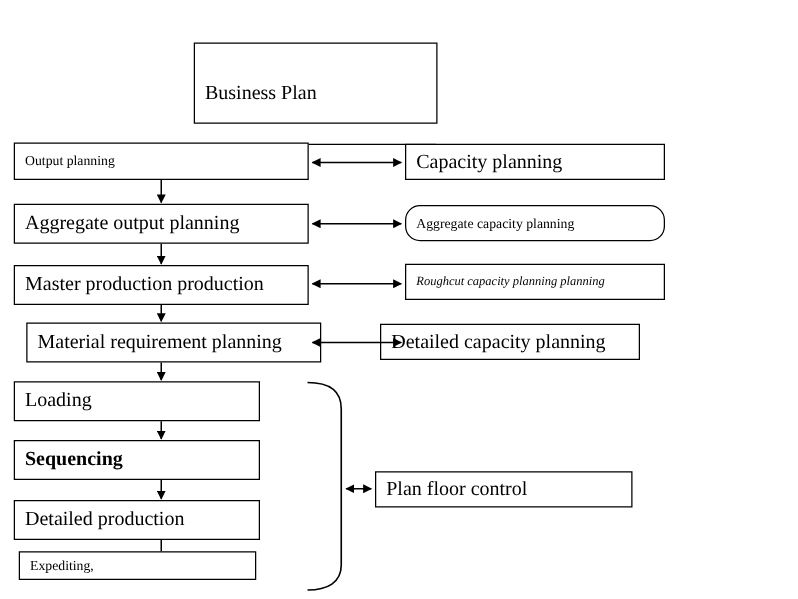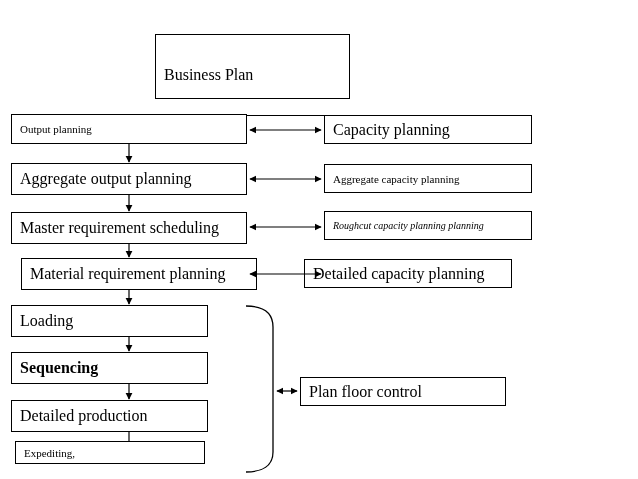--- a/index.html
+++ b/index.html
@@ -85,21 +85,21 @@
 
   <div class="box size-sm" style="left:11px;  top:114px; width:236px; height:30px;">
     <span>Output  planning</span>
   </div>
 
   <div class="box size-lg" style="left:11px;  top:163px; width:236px; height:32px;text-align:center;">
     <span>Aggregate output planning</span>
   </div>
 
   <div class="box size-lg" style="left:11px;  top:212px; width:236px; height:32px;">
-    <span>Master requirement scheduling</span>
+    <span>Master production production</span>
   </div>
 
   <div class="box size-lg" style="left:21px;  top:258px; width:236px; height:32px;">
     <span>Material requirement planning</span>
   </div>
 
   <div class="box size-lg" style="left:11px;  top:305px; width:197px; height:32px;">
     <span>Loading</span>
   </div>
 
@@ -112,21 +112,21 @@
   </div>
 
   <div class="box size-sm" style="left:15px;  top:441px; width:190px; height:23px;">
     <span>Expediting,</span>
   </div>
 
   <div class="box size-lg" style="left:324px; top:115px; width:208px; height:29px;">
     <span>Capacity  planning</span>
   </div>
 
-  <div class="box size-sm" style="left:324px; top:164px; width:208px; height:29px;">
+  <div class="box size-sm" style="left:324px; top:164px; width:208px; height:29px;border-radius:12px;">
     <span>Aggregate capacity planning</span>
   </div>
 
   <div class="box size-xs" style="left:324px; top:211px; width:208px; height:29px;">
     <span>Roughcut capacity planning planning</span>
   </div>
 
   <div class="box size-lg" style="left:304px; top:259px; width:208px; height:29px;">
     <span>Detailed capacity planning</span>
   </div>

